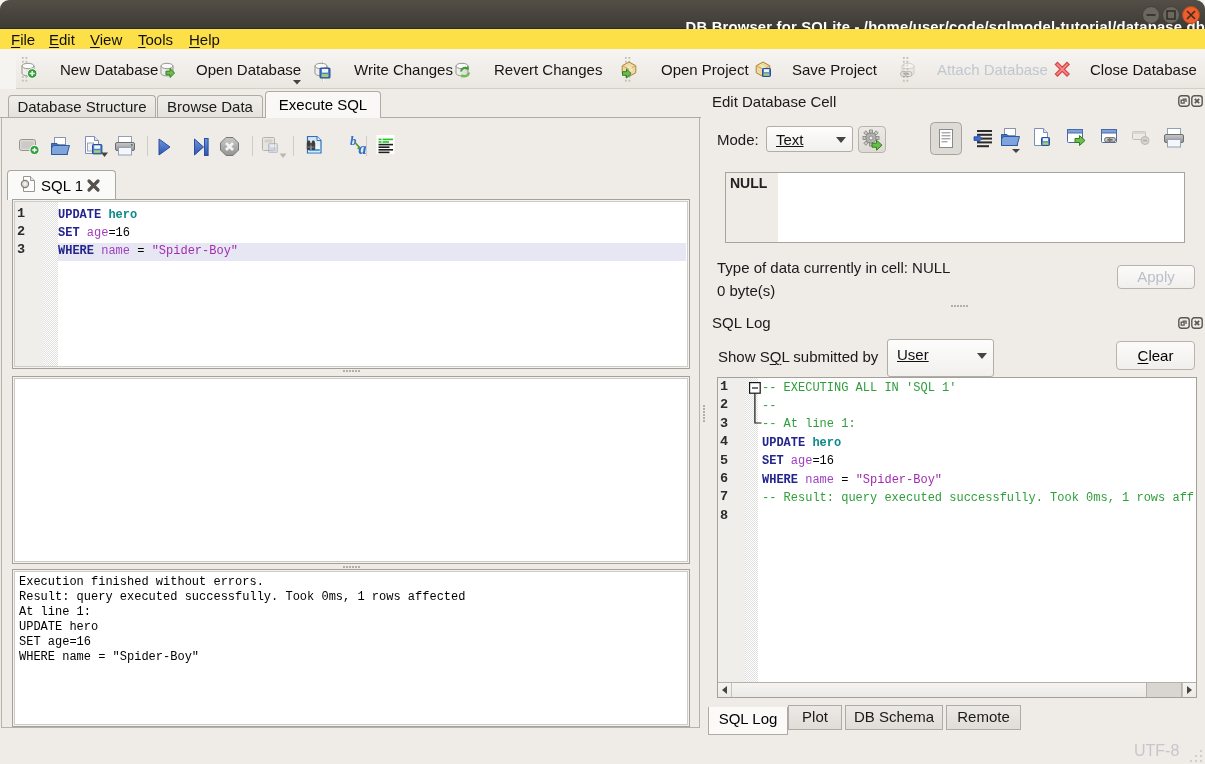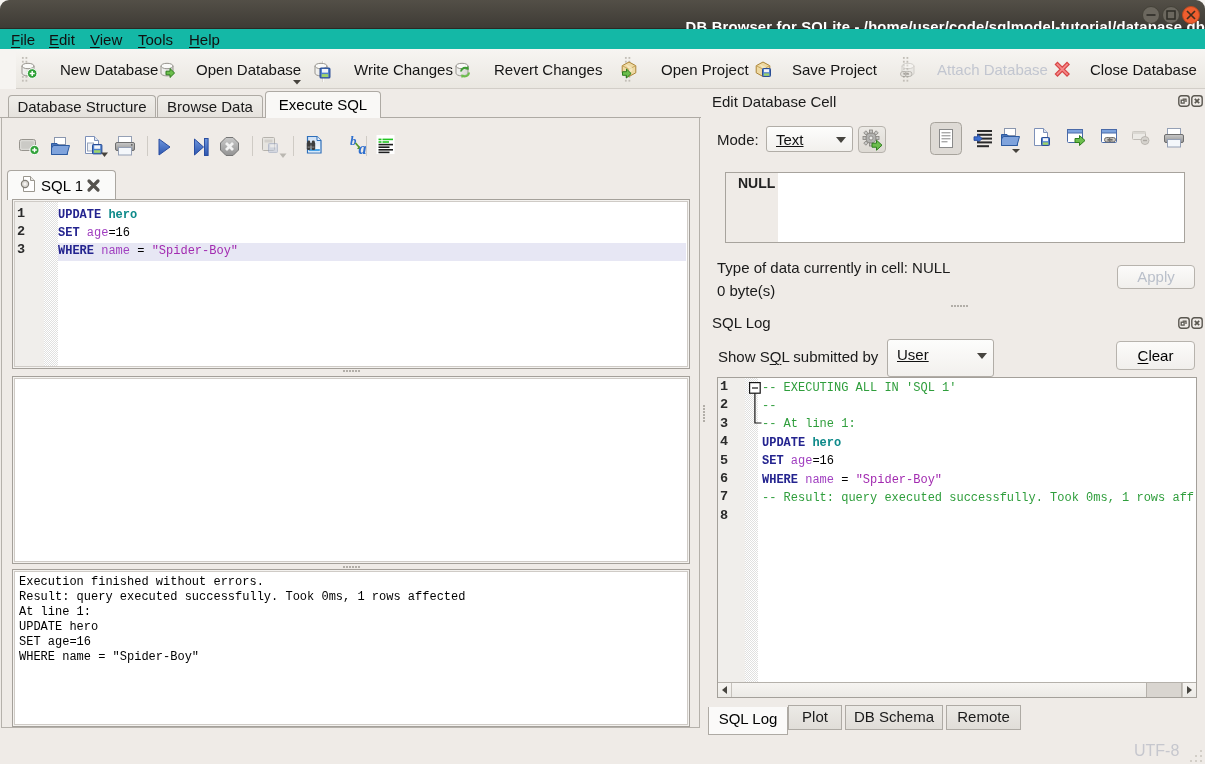--- a/index.html
+++ b/index.html
@@ -4,21 +4,21 @@
 <style>
 * { margin:0; padding:0; box-sizing:border-box; }
 html,body { width:1205px; height:764px; background:#f6f4f1; overflow:hidden; }
 body { font-family:"Liberation Sans", sans-serif; position:relative; }
 .abs { position:absolute; }
 .mono { font-family:"Liberation Mono", monospace; }
 #titlebar { left:0; top:0; width:1205px; height:29px;
   background:linear-gradient(#534f47, #3e3b35);
   border-radius:9px 9px 0 0; border-bottom:1px solid #2b2924; }
 #title-text { width:100%; text-align:right; top:19px; color:#fff; font-size:14.8px; font-weight:bold; letter-spacing:0.2px; }
-#menubar { left:0; top:29px; width:1205px; height:20px; background:#14b8a6; color:#111; font-size:15px; }
+#menubar { left:0; top:29px; width:1205px; height:20px; background:#fde047; color:#111; font-size:15px; }
 #menubar span.mi { position:absolute; top:2px; }
 u { text-decoration-thickness:1px; text-underline-offset:2px; }
 #toolbar { left:16px; top:49px; width:1202px; height:40px;
   background:linear-gradient(#f7f5f2, #eae7e1); border-bottom:1px solid #d2cec8; }
 .tbtxt { position:absolute; top:12px; font-size:15px; color:#151515; }
 .grip { position:absolute; width:7px; height:27px; top:7px;
   background-image:radial-gradient(circle 1.1px at 1.6px 1.6px,#c2beb7 99%, rgba(0,0,0,0) 100%);
   background-size:3.6px 3.8px; }
 .tsep { position:absolute; width:1px; height:24px; top:8px; background:#d5d1cb; }
 .mtab { position:absolute; top:95px; height:22px; background:linear-gradient(#f0eeea,#e5e2dd);
@@ -407,21 +407,21 @@
     <rect x="11" y="8.8" width="4" height="1.4" fill="#a5a19b"></rect>
   </g>
   <g transform="translate(236,7)">
     <rect x="3.5" y="0.5" width="13" height="6" fill="#fff" stroke="#95a0b5"></rect>
     <rect x="0.5" y="6.5" width="19" height="8" rx="1.5" fill="url(#stopg)" stroke="#6e6e6e"></rect>
     <rect x="3.5" y="11.5" width="13" height="7.5" fill="#f4f7fb" stroke="#95a0b5"></rect>
   </g>
 </svg>
 <div class="abs" style="left:725px; top:172px; width:460px; height:71px; background:#fff; border:1px solid #a7a39d;">
   <div class="abs" style="left:0; top:0; width:52px; height:69px; background:#efebe7;"></div>
-  <span class="abs" style="left:4px; top:2px; font-size:14px; font-weight:bold; color:#222;margin-left:8px;">NULL</span>
+  <span class="abs" style="left:4px; top:2px; font-size:14px; font-weight:bold; color:#222;">NULL</span>
 </div>
 <span class="rlabel" style="left:717px; top:259px;">Type of data currently in cell: NULL</span>
 <span class="rlabel" style="left:717px; top:282px;">0 byte(s)</span>
 <div class="btn" style="left:1117px; top:265px; width:78px; height:24px; color:#b9bfca; padding-top:2px;">Apply</div>
 <div class="hdots" style="left:951px; top:305px;"></div>
 <span class="rlabel" style="left:712px; top:314px;">SQL Log</span>
 <svg class="abs" style="left:1178px; top:317px;" width="12" height="12" viewBox="0 0 12 12">
     <rect x="0.8" y="0.8" width="10.4" height="10.4" rx="2.6" fill="none" stroke="#5a5750" stroke-width="1.4"></rect>
     <path d="M4.6,4.2 h3.4 v2.8" fill="none" stroke="#5a5750" stroke-width="1.3"></path>
     <rect x="3.2" y="5.2" width="2.9" height="2.9" fill="#fdfcfb" stroke="#5a5750" stroke-width="1.3"></rect>

